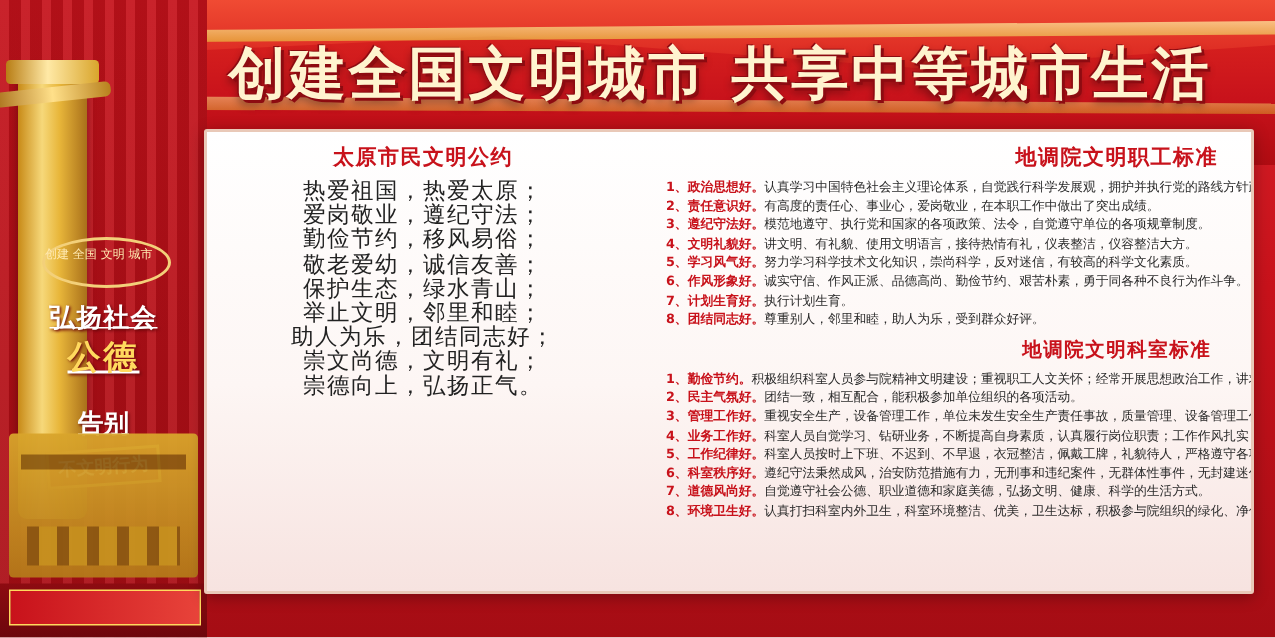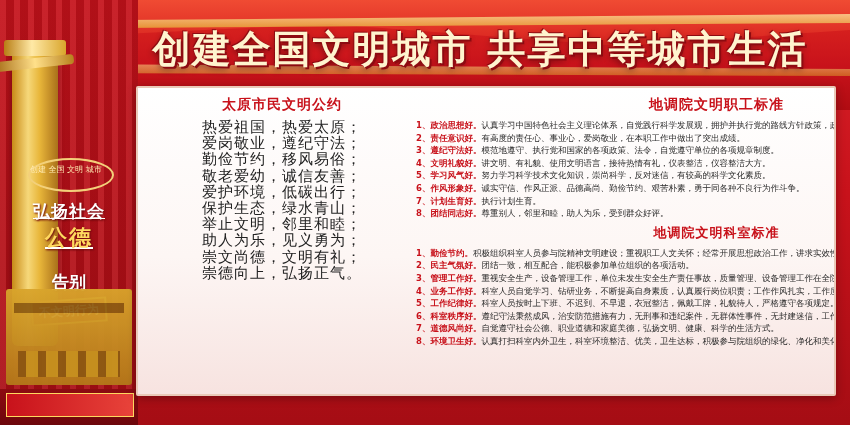--- a/index.html
+++ b/index.html
@@ -53,21 +53,21 @@
   .main-title{font-size:38px;font-weight:bold;color:#fff4cf;letter-spacing:2px;
     text-shadow:2px 2px 0 #8d0b11,-1px -1px 0 #8d0b11,0 3px 6px rgba(0,0,0,.45);
     font-family:"DejaVu Sans","Liberation Sans",sans-serif;}
 
   
   .board{position:absolute;left:136px;top:86px;width:700px;height:310px;
     background:linear-gradient(180deg,#ffffff 0%,#fdf6f4 55%,#f7e3e0 100%);
     border:2px solid #e9c9b8;border-radius:2px;box-shadow:0 2px 10px rgba(0,0,0,.3);
     padding:6px 10px 4px 10px;box-sizing:border-box;overflow:hidden;}
 
-  .cols{display:flex;gap:0;}
+  .cols{display:flex;gap:28px;}
   .col-left{width:268px;flex:0 0 268px;}
   .col-right{flex:1;}
 
   .sec-title{text-align:center;color:#c8121b;font-weight:bold;font-size:14px;
     letter-spacing:1px;margin:2px 0 5px 0;}
   .sec-title.small{font-size:13px;}
 
   .lines{font-size:8.5px;line-height:12.6px;color:#2a2a2a;}
   .line{white-space:nowrap;overflow:hidden;text-overflow:clip;}
   .idx{color:#c8121b;font-weight:bold;}
@@ -115,24 +115,23 @@
   <div class="board">
     <div class="cols">
 
       <div class="col-left">
         <div class="sec-title">太原市民文明公约</div>
         <div class="pledge" id="pledge-list">
             <div>热爱祖国，热爱太原；</div>
             <div>爱岗敬业，遵纪守法；</div>
             <div>勤俭节约，移风易俗；</div>
             <div>敬老爱幼，诚信友善；</div>
-            <div>爱护环境，低碳出行；</div>
             <div>保护生态，绿水青山；</div>
             <div>举止文明，邻里和睦；</div>
-            <div>助人为乐，见义勇为；</div>
+            <div>助人为乐，团结同志好；</div>
             <div>崇文尚德，文明有礼；</div>
             <div>崇德向上，弘扬正气。</div>
           </div>
       </div>
 
       <div class="col-right">
         <div class="sec-title">地调院文明职工标准</div>
         <div class="lines" id="staff-list">
             <div class="line"><span class="idx">1、</span><span class="kw">政治思想好。</span><span>认真学习中国特色社会主义理论体系，自觉践行科学发展观，拥护并执行党的路线方针政策，政治立场坚定。</span></div>
             <div class="line"><span class="idx">2、</span><span class="kw">责任意识好。</span><span>有高度的责任心、事业心，爱岗敬业，在本职工作中做出了突出成绩。</span></div>

